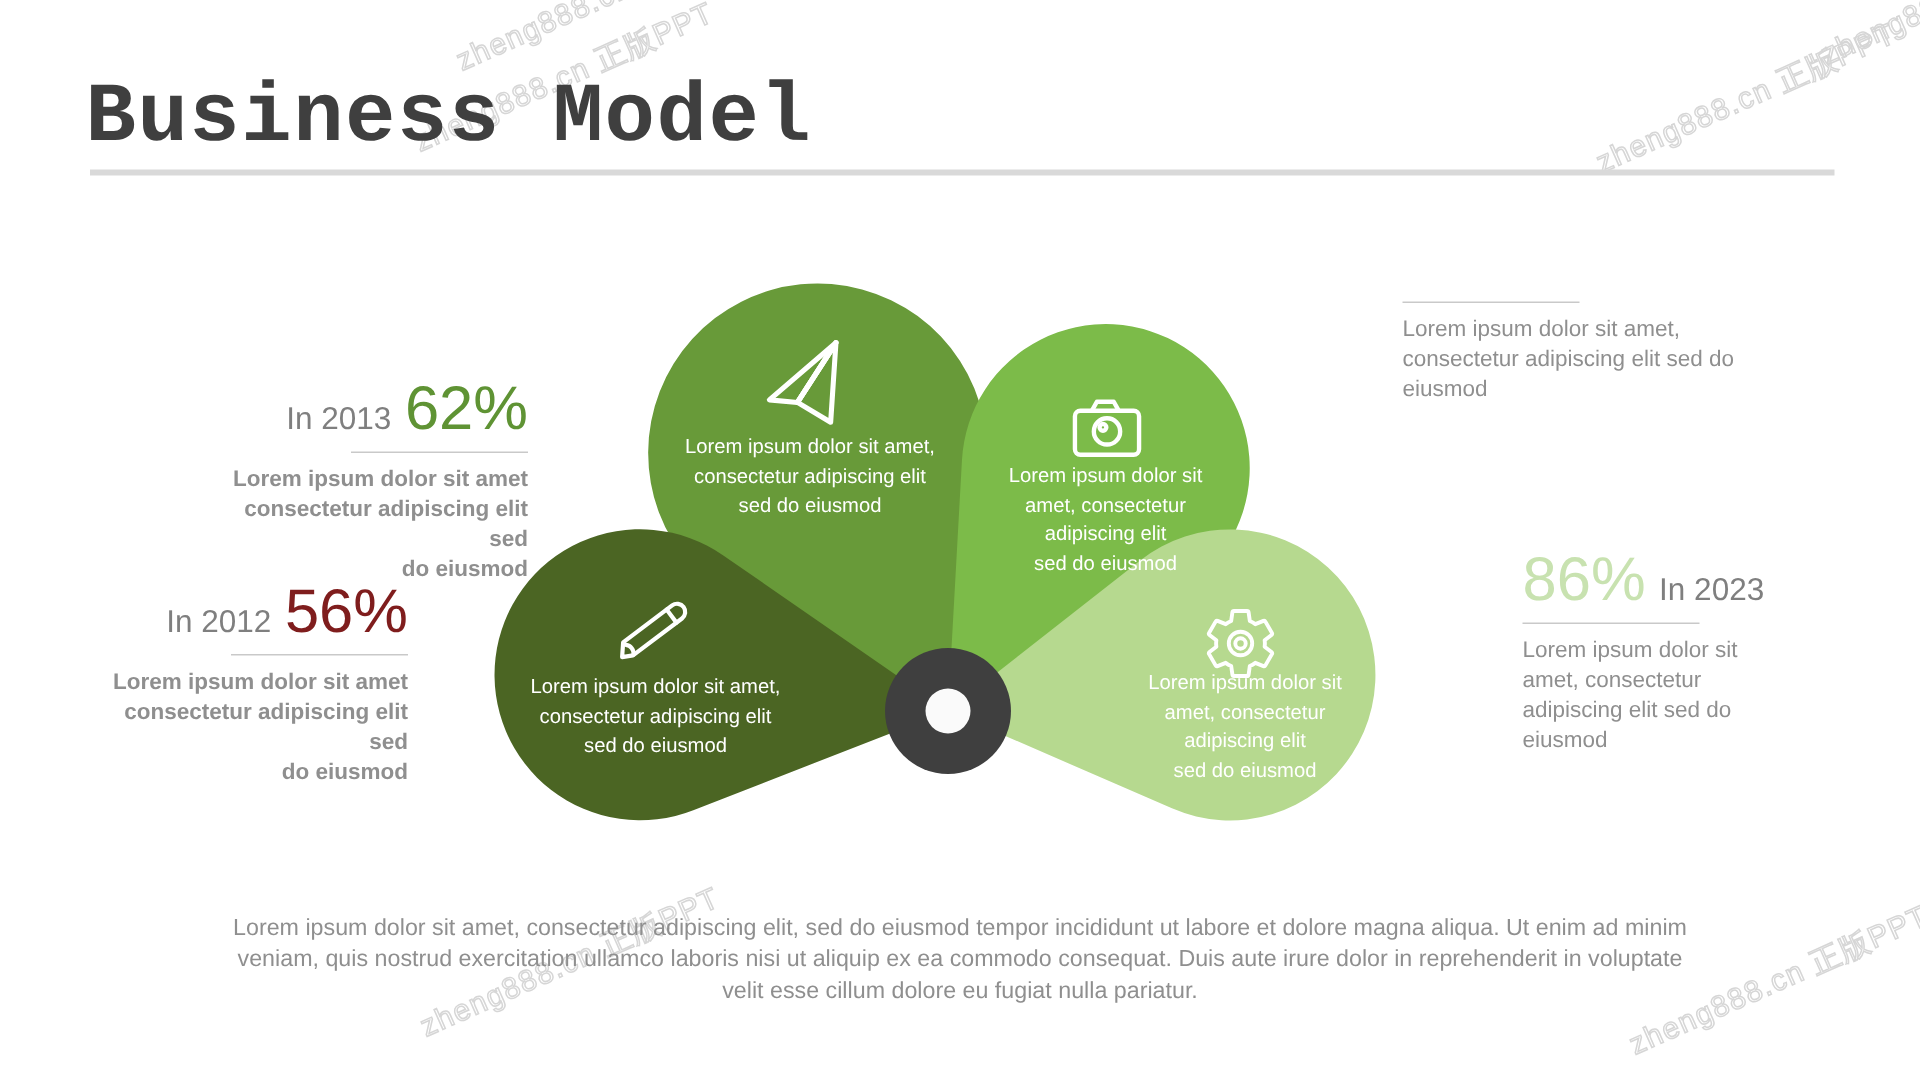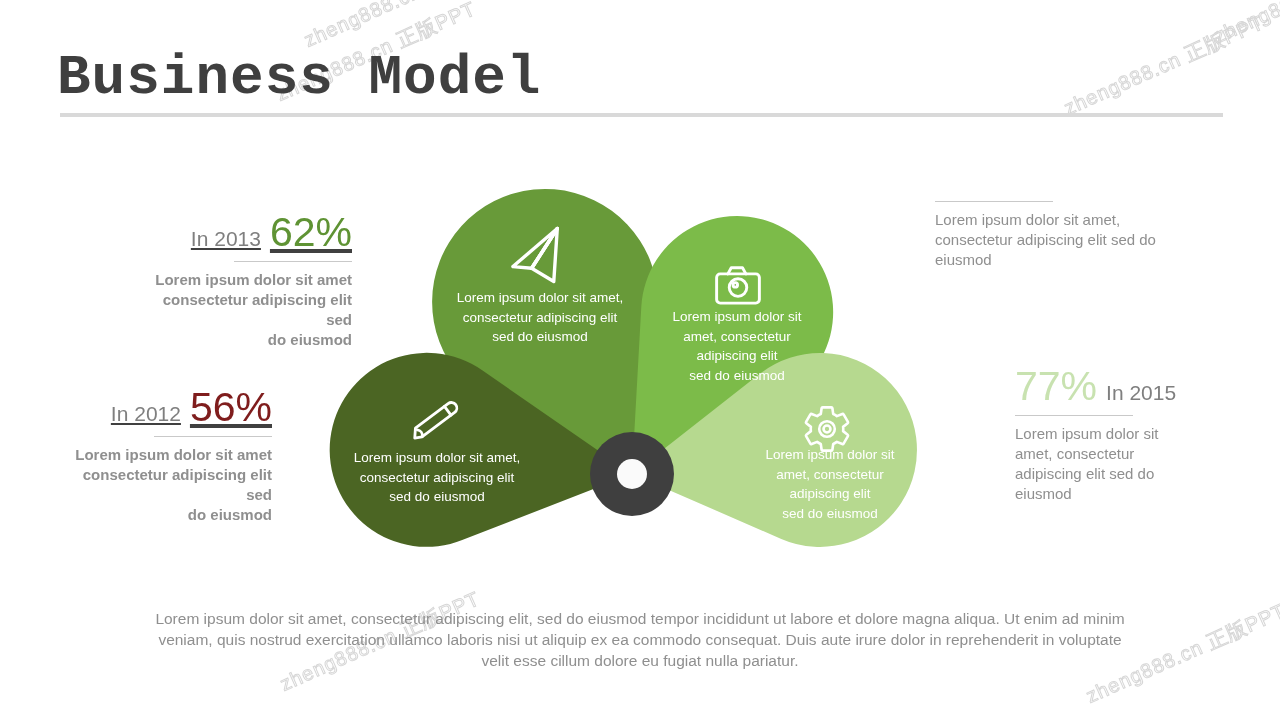--- a/index.html
+++ b/index.html
@@ -34,21 +34,21 @@
   }
   .divider {
     position:absolute; left:60px; top:113px;
     width:1163px; height:4px; background:#d9d9d9;
   }
 
   
   .stat { position:absolute; }
   .stat .row { display:flex; align-items:baseline; gap:9px; white-space:nowrap; }
   .stat.right-align { text-align:right; }
-  .stat.right-align .row { justify-content:flex-end;text-decoration:underline; }
+  .stat.right-align .row { justify-content:flex-end; }
   .stat .label { font-size:21px; color:#7f7f7f; }
   .stat .value { font-size:41px; line-height:1; }
   .stat .rule { height:1px; background:#c9c9c9; width:118px; margin-top:8px; }
   .stat.right-align .rule { margin-left:auto; }
   .stat .desc {
     margin-top:8px; font-size:15px; line-height:20px;
     color:#8f8f8f; white-space:pre-line;
   }
   .stat.right-align .desc { margin-left:auto;font-weight:bold; }
 
@@ -80,21 +80,21 @@
   <div class="wm" style="left:1206px; top:-20px;">zheng888.cn 正版PPT</div>
   <div class="wm" style="left:272px; top:628px;">zheng888.cn 正版PPT</div>
   <div class="wm" style="left:1078px; top:640px;">zheng888.cn 正版PPT</div>
 
   <h1 class="title">Business Model</h1>
   <div class="divider"></div>
 
   <div class="stat right-align" style="right:928px; top:212px; width:210px;">
     <div class="row">
       <span class="label">In 2013</span>
-      <span class="value" style="color:#5f9334;">62%</span>
+      <span class="value" style="color:#5f9334;margin-top:40px;">62%</span>
     </div>
     <div class="rule"></div>
     <div class="desc">Lorem ipsum dolor sit amet
 consectetur adipiscing elit  sed
 do eiusmod</div>
   </div>
 
   <div class="stat right-align" style="right:1008px; top:387px; width:215px;">
     <div class="row">
       <span class="label">In 2012</span>
@@ -108,22 +108,22 @@
 
   <div class="stat" style="left:935px; top:193px; width:240px;">
     <div class="rule"></div>
     <div class="desc">Lorem ipsum dolor sit amet,
 consectetur adipiscing elit  sed do
 eiusmod</div>
   </div>
 
   <div class="stat" style="left:1015px; top:366px; width:175px;">
     <div class="row">
-      <span class="value" style="color:#c8e2b0;">77%</span>
-      <span class="label">In 2015</span>
+      <span class="value" style="color:#c8e2b0;">86%</span>
+      <span class="label">In 2023</span>
     </div>
     <div class="rule"></div>
     <div class="desc">Lorem ipsum dolor sit
 amet, consectetur
 adipiscing elit  sed do
 eiusmod</div>
   </div>
 
   <div class="flower">
     <svg class="base" width="600" height="390" viewBox="0 0 600 390">

